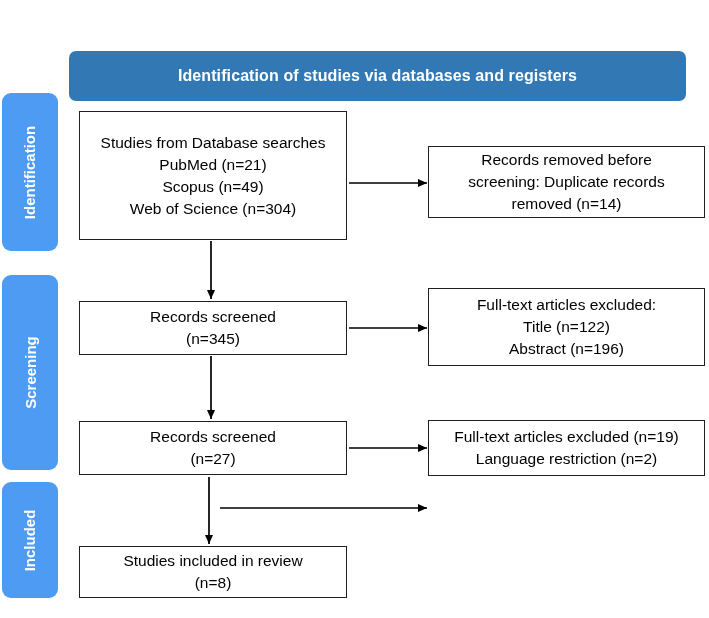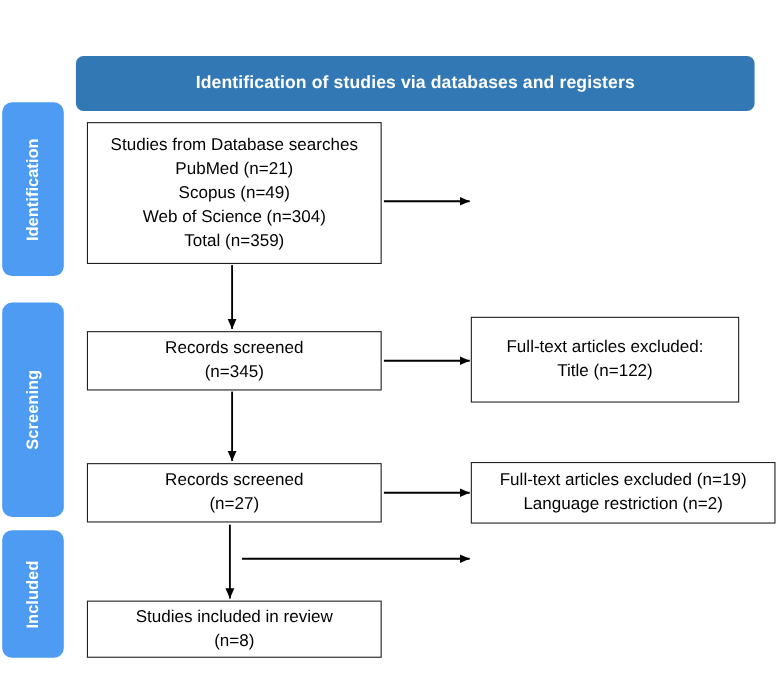--- a/index.html
+++ b/index.html
@@ -81,21 +81,21 @@
   }
 
   
   #box-database   { left: 79px;  top: 111px; width: 268px; height: 129px; }
   #box-screened-1 { left: 79px;  top: 301px; width: 268px; height: 54px;  }
   #box-screened-2 { left: 79px;  top: 421px; width: 268px; height: 54px;  }
   #box-included   { left: 79px;  top: 546px; width: 268px; height: 52px; justify-content: center;  }
 
   
   #box-duplicates { left: 428px; top: 146px; width: 277px; height: 72px; }
-  #box-excluded-1 { left: 428px; top: 288px; width: 244px; height: 78px; }
+  #box-excluded-1 { left: 428px; top: 288px; width: 277px; height: 78px; }
   #box-excluded-2 { left: 428px; top: 420px; width: 277px; height: 56px; }
   #box-gray       { left: 428px; top: 489px; width: 277px; height: 52px; }
 
   
   #connectors {
     position: absolute;
     left: 0;
     top: 0;
     width: 709px;
     height: 618px;
@@ -141,42 +141,47 @@
     <line x1="209" y1="477" x2="209" y2="544" stroke="#000000" stroke-width="1.7" marker-end="url(#arrow)"></line>
 
     <line x1="220" y1="508" x2="427" y2="508" stroke="#000000" stroke-width="1.7" marker-end="url(#arrow)"></line>
   </svg>
 
   <div class="box" id="box-database">
     <div class="box-line">Studies from Database searches</div>
     <div class="box-line">PubMed (n=21)</div>
     <div class="box-line">Scopus (n=49)</div>
     <div class="box-line">Web of Science (n=304)</div>
-    <div class="box-line">Total (n=359)</div>
   </div>
 
   <div class="box" id="box-screened-1">
     <div class="box-line">Records screened</div>
     <div class="box-line">(n=345)</div>
   </div>
 
   <div class="box" id="box-screened-2">
     <div class="box-line">Records screened</div>
     <div class="box-line">(n=27)</div>
   </div>
 
   <div class="box" id="box-included">
     <div class="box-line">Studies included in review</div>
     <div class="box-line">(n=8)</div>
   </div>
 
+  <div class="box" id="box-duplicates">
+    <div class="box-line">Records removed before</div>
+    <div class="box-line">screening: Duplicate records</div>
+    <div class="box-line">removed (n=14)</div>
+  </div>
 
   <div class="box" id="box-excluded-1">
     <div class="box-line">Full-text articles excluded:</div>
     <div class="box-line">Title (n=122)</div>
+    <div class="box-line">Abstract (n=196)</div>
   </div>
 
   <div class="box" id="box-excluded-2">
     <div class="box-line">Full-text articles excluded (n=19)</div>
     <div class="box-line">Language restriction (n=2)</div>
   </div>
 
 
 </div>
 

